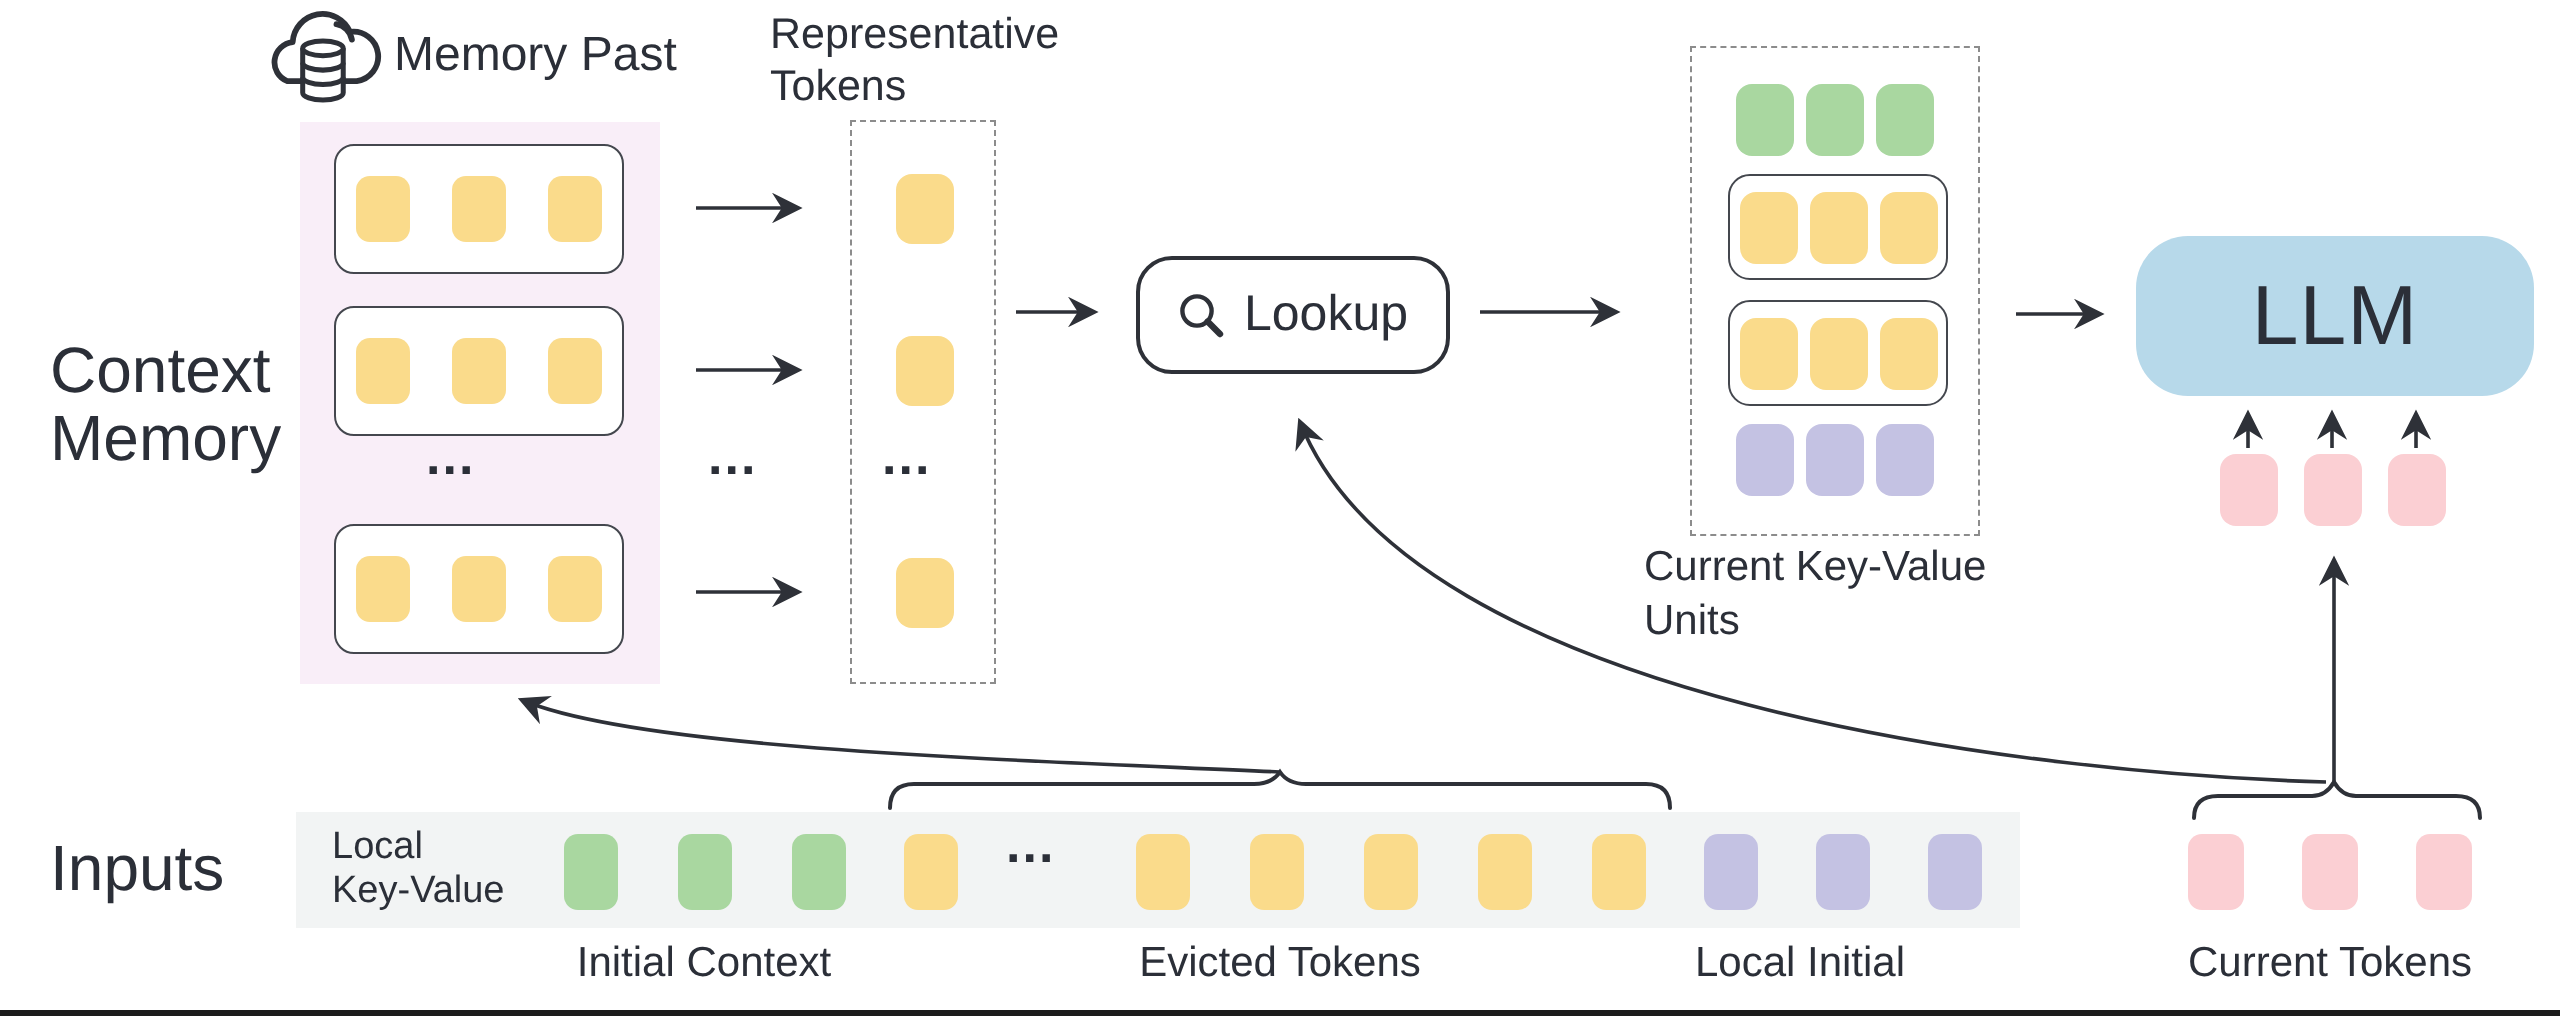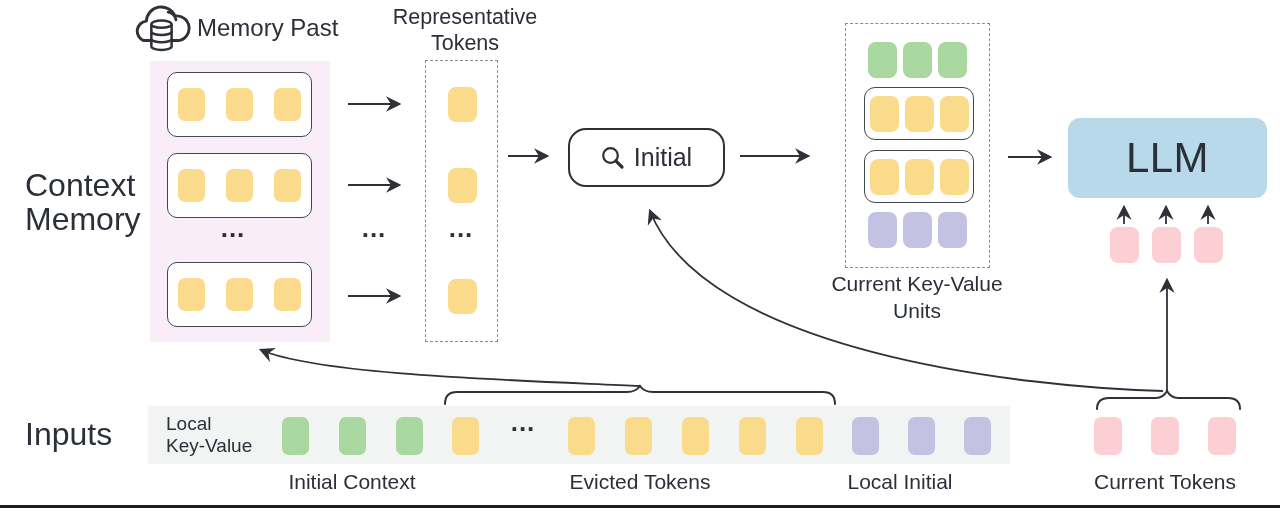--- a/index.html
+++ b/index.html
@@ -3,35 +3,35 @@
 <meta charset="utf-8">
 <style>
   html,body{margin:0;padding:0;background:#ffffff;}
   #stage{
     position:relative;width:1280px;height:509px;overflow:hidden;
     font-family:"Liberation Sans","DejaVu Sans",sans-serif;
     color:#2B2F38;background:#ffffff;
   }
   .abs{position:absolute;}
   .lbl{color:#2B2F38;white-space:pre-line;}
-  .center{text-align:center;}
+  .center{text-align:left;}
   
   .pink-box{left:150px;top:61px;width:180px;height:281px;background:#F9EEF8;}
   .mem-row{left:167px;width:145px;height:65px;background:#fff;border:1.5px solid #44474e;border-radius:10px;
            display:flex;align-items:center;justify-content:center;gap:21px;box-sizing:border-box;}
   .dashed{border:1.5px dashed #8C8C8C;box-sizing:border-box;background:transparent;}
   .rep-box{left:425px;top:60px;width:73px;height:282px;}
   .cache-box{left:845px;top:23px;width:145px;height:245px;}
   .cache-row{left:845px;width:145px;display:flex;justify-content:center;gap:6px;}
   .cache-wrap{left:864px;width:110px;height:53px;background:#fff;border:1.5px solid #44474e;border-radius:11px;
               display:flex;align-items:center;justify-content:center;gap:6px;box-sizing:border-box;}
   .lookup-btn{left:568px;top:128px;width:157px;height:59px;background:#fff;border:2px solid #2E3138;border-radius:18px;
               display:flex;align-items:center;justify-content:center;gap:9px;box-sizing:border-box;}
   .lookup-txt{font-size:25px;}
-  .llm-box{left:1068px;top:118px;width:199px;height:80px;background:#B7D9EA;border-radius:12px;
+  .llm-box{left:1068px;top:118px;width:199px;height:80px;background:#B7D9EA;border-radius:26px;
            display:flex;align-items:center;justify-content:center;}
   .llm-txt{font-size:42px;letter-spacing:.5px;}
   .strip{left:148px;top:406px;width:862px;height:58px;background:#F2F4F4;}
   .rule{left:0;top:505px;width:1280px;height:2.5px;background:#1c1c1c;}
   
   .token{display:block;border-radius:7px;}
   .mem-row .token{width:27px;height:33px;}
   .rep-col{display:flex;}
   .rep-col .token{width:29px;height:35px;border-radius:8px;}
   .cache-row .token,.cache-wrap .token{width:29px;height:36px;border-radius:8px;}
@@ -102,21 +102,21 @@
   <div class="abs rep-col" style="left:448px;top:279px">
       <span class="token" style="background: rgb(250, 219, 139);"></span>
     </div>
   <div class="abs dots center" style="left:441px;top:214px;width:40px">...</div>
 
   <div class="abs lookup-btn">
     <svg width="24" height="24" viewBox="0 0 24 24">
       <circle cx="9.5" cy="9.5" r="7.3" fill="none" stroke="#2E3138" stroke-width="2.2"></circle>
       <line x1="14.8" y1="14.8" x2="21" y2="21" stroke="#2E3138" stroke-width="3.2" stroke-linecap="round"></line>
     </svg>
-    <span class="lookup-txt">Initial</span>
+    <span class="lookup-txt">Lookup</span>
   </div>
 
   <div class="abs dashed cache-box"></div>
   <div class="abs cache-row" style="top:42px">
       <span class="token" style="background: rgb(169, 215, 160);"></span>
       <span class="token" style="background: rgb(169, 215, 160);"></span>
       <span class="token" style="background: rgb(169, 215, 160);"></span>
     </div>
   <div class="abs cache-wrap" style="top:87px">
       <span class="token" style="background: rgb(250, 219, 139);"></span>

